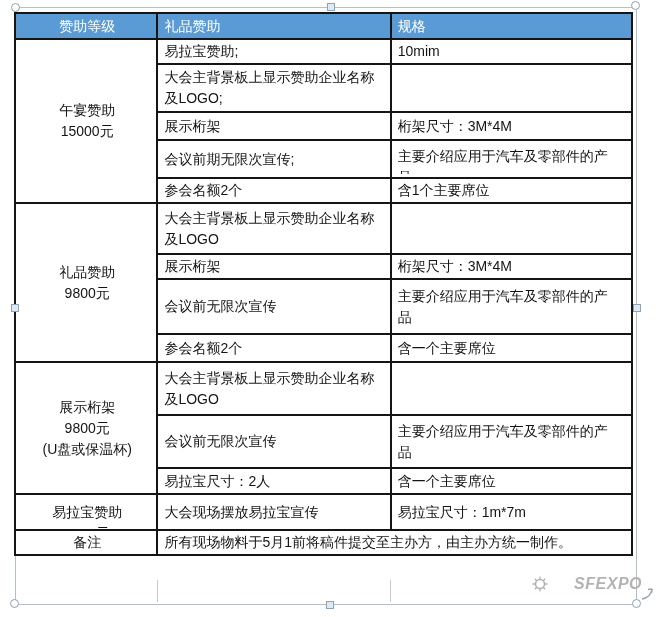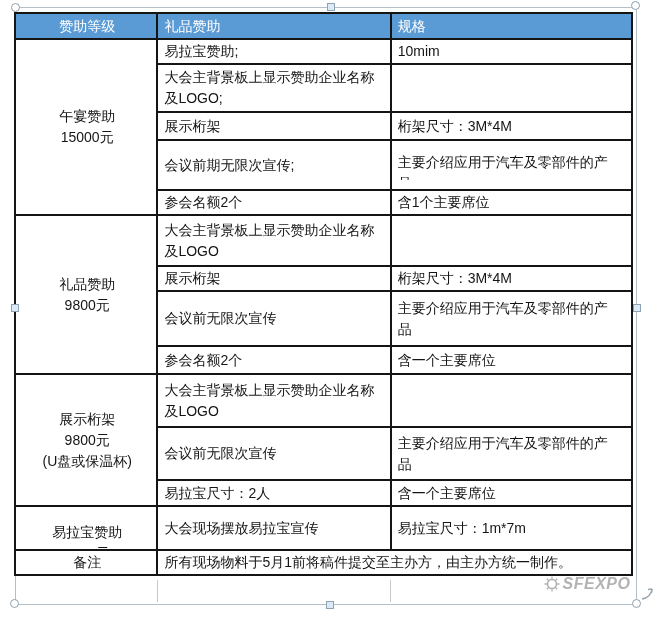--- a/index.html
+++ b/index.html
@@ -11,36 +11,36 @@
   
   table.tbl{position:absolute;left:14px;top:12px;width:619px;table-layout:fixed;
             border-collapse:collapse;border:2px solid var(--border)}
   table.tbl td{border:2px solid var(--border);font-size:14px;line-height:21px;
                padding:1px 4px 1px 6px;vertical-align:middle;overflow:hidden;
                word-break:break-all}
   td.hd{background:var(--header-bg);color:var(--header-text);font-weight:normal}
   td.c1{text-align:center;padding:1px 2px}
   td.top{vertical-align:top}
   .clip1{height:28px;overflow:hidden;padding-top:1px}   
-  .clip2{height:26px;overflow:hidden;padding-top:14px}   
+  .clip2{height:26px;overflow:hidden;padding-top:6px}   
   .ln{white-space:nowrap}
   
-  .rA{height:26px}.rB{height:23px}.rC{height:48px}.rD{height:28px}.rE{height:50px}
+  .rA{height:26px}.rB{height:23px}.rC{height:48px}.rD{height:28px}.rE{height:38px}
   .rF{height:25px}.rG{height:51px}.rH{height:25px}.rI{height:55px}.rJ{height:28px}
   .rK{height:53px}.rL{height:53px}.rM{height:26px}.rN{height:28px}.rO{height:24px}
   
   .ghost-v{position:absolute;top:580px;height:22px;width:1px;background:var(--grid-light)}
   
   .h-circle{position:absolute;width:9px;height:9px;border-radius:50%;background:#fefefe;
             border:1px solid #90a0ac;box-sizing:border-box}
   .h-square{position:absolute;width:8px;height:8px;background:var(--handle-fill);
             border:1px solid #8fa3b0;box-sizing:border-box}
   
   .wm{position:absolute;left:532px;top:575px;width:110px;display:flex;align-items:center;
-      justify-content:center;gap:3px;color:var(--watermark);font-weight:bold;
+      justify-content:space-between;gap:3px;color:var(--watermark);font-weight:bold;
       font-style:italic;font-size:16px;letter-spacing:.5px}
   .wm svg{flex:0 0 auto}
   .resize-arrow{position:absolute;left:640px;top:587px}
 </style>
 </head>
 <body>
 
 <div class="page">
 
   <div class="sel-rect"></div>

